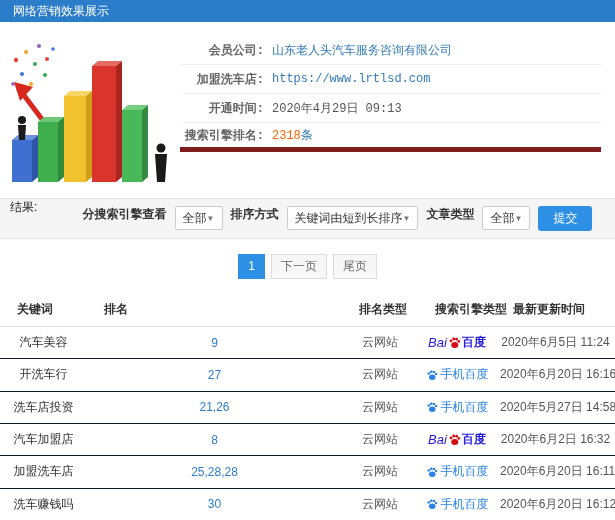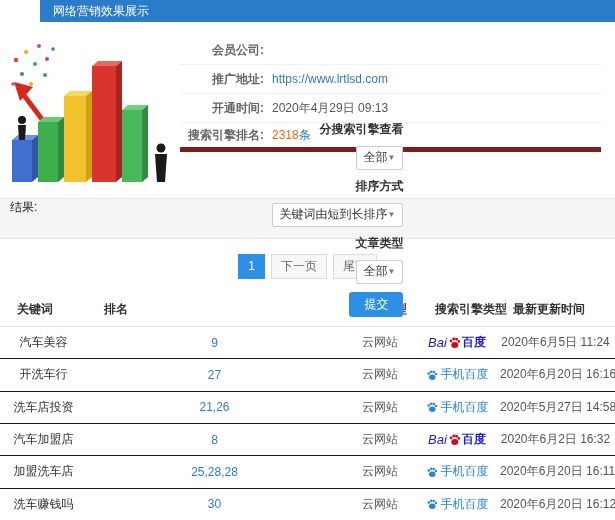--- a/index.html
+++ b/index.html
@@ -2,42 +2,42 @@
 <html><head>
 <meta charset="utf-8">
 <style>
   * { box-sizing: border-box; margin: 0; padding: 0; }
   html,body { width:615px; height:520px; overflow:hidden; background:#fff;
               font-family:"Liberation Sans", sans-serif; }
   .page { width:615px; height:520px; overflow:hidden; background:#fff; }
 
   
   .topbar { background:#2b7cc9; color:#fff; height:22px; line-height:22px;
-            font-size:12px; padding-left:13px;margin-left:40px; }
+            font-size:12px; padding-left:13px; }
 
   
   .info { display:flex; padding:6px 0 10px 0; }
   .chart-wrap { width:180px; flex:0 0 180px; padding:4px 0 0 6px; }
-  .form { flex:1; padding:8px 14px 0 0; }
+  .form { flex:1; padding:8px 14px 0 0;font-family:Liberation Mono, monospace; }
   .form-row { display:flex; align-items:center; height:29px;
               border-bottom:1px solid #f1f1f1; font-size:12px; }
   .form-row:last-child { border-bottom:5px solid #7f1d1d; }
   .form-label { width:92px; text-align:right; color:#666; font-weight:bold;
                 padding-right:8px; white-space:nowrap; }
   .form-value { color:#555; }
   .form-value.link { color:#337ab7; text-decoration:none; cursor:pointer; }
   .count-num { color:#ff6600; }
   .count-suffix { color:#337ab7; }
 
   
   .filter-bar { background:#f5f5f5; border-top:1px solid #e6e6e6;
                 border-bottom:1px solid #e6e6e6; height:41px; display:flex;
                 align-items:center; font-size:12px; padding:0 10px; position:relative; }
   .result-label { font-weight:normal; color:#222; position:absolute; left:10px; top:0; }
-  .filter-center { display:flex; align-items:flex-end; gap:8px; margin:0 auto; padding-left:60px;flex-direction:column; }
+  .filter-center { display:flex; align-items:flex-start; gap:8px; margin:0 auto; padding-left:60px; }
   .filter-center .flabel { color:#333; font-weight:bold; }
   .select-box { background:#fff; border:1px solid #ccc; border-radius:2px;
                 height:24px; display:inline-flex; align-items:center; 
                 padding:0 7px; color:#333; cursor:pointer; }
   .select-box .caret { font-size:8px; color:#777; }
   .submit-btn { background:#2e90e5; color:#fff; border:none; border-radius:3px;
                 height:25px; padding:4px 15px; font-size:12px; cursor:pointer; }
 
   
   .pagination { display:flex; justify-content:center; gap:6px; padding:15px 0 14px 0; }
@@ -111,23 +111,24 @@
         <path d="M12,93 h8 l-1,15 h-6 z" fill="#1a1a1a"></path>
 
         <circle cx="155" cy="116" r="4.5" fill="#1a1a1a"></circle>
         <path d="M149,122 h12 l-2,28 h-8 z" fill="#1a1a1a"></path>
       </svg>
     </div>
 
     <div class="form">
       <div class="form-row">
         <span class="form-label">会员公司:</span>
+        <a class="form-value link">山东老人头汽车服务咨询有限公司</a>
       </div>
       <div class="form-row">
-        <span class="form-label">推广地址:</span>
+        <span class="form-label">加盟洗车店:</span>
         <a class="form-value link">https://www.lrtlsd.com</a>
       </div>
       <div class="form-row">
         <span class="form-label">开通时间:</span>
         <span class="form-value">2020年4月29日 09:13</span>
       </div>
       <div class="form-row">
         <span class="form-label">搜索引擎排名:</span>
         <span class="form-value"><span class="count-num">2318</span><span class="count-suffix">条</span></span>
       </div>

